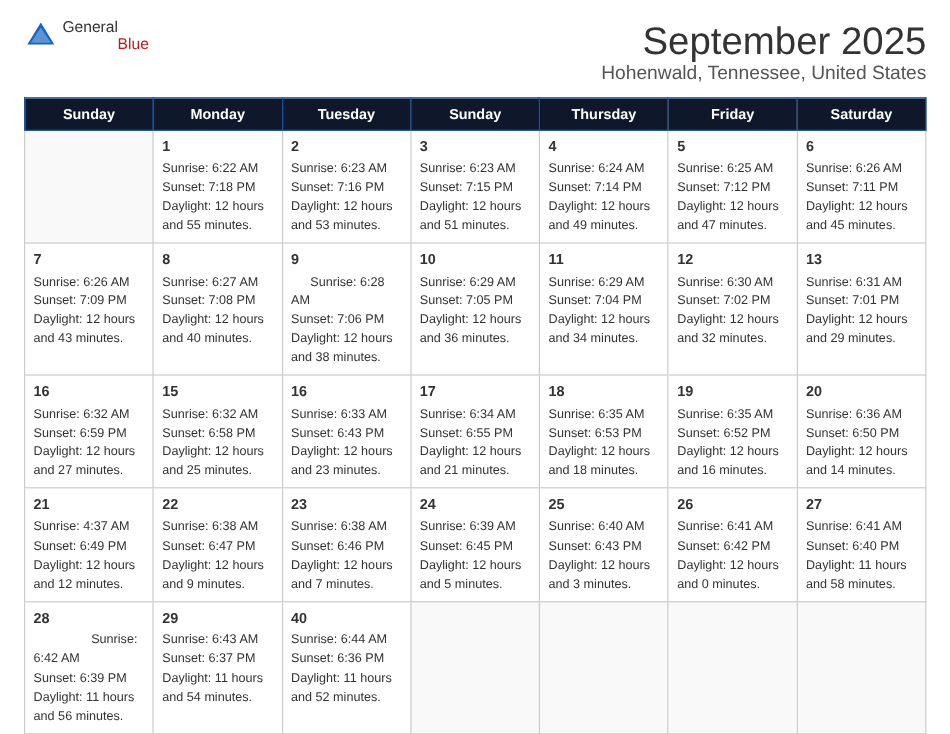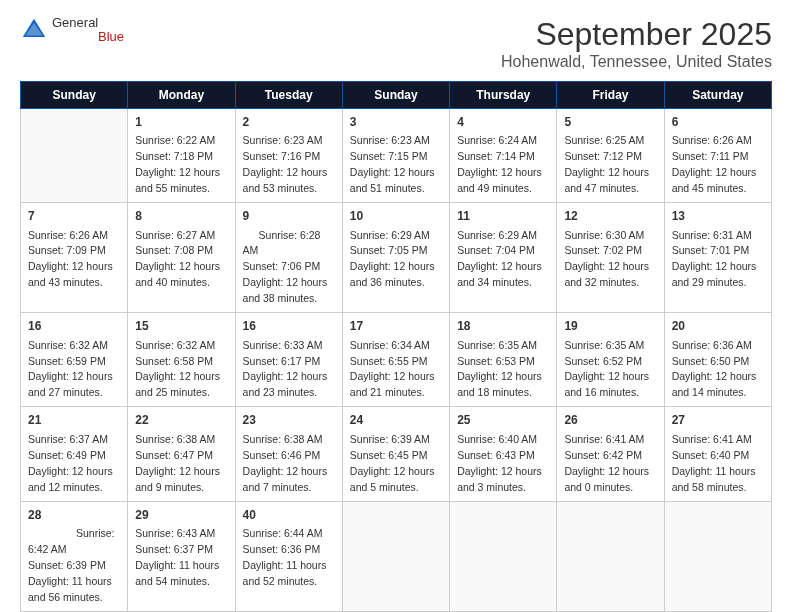--- a/index.html
+++ b/index.html
@@ -189,42 +189,42 @@
         <tr>
           <td><span class="day-num">16</span><span class="day-info" style="white-space: pre-line;">Sunrise: 6:32 AM
 Sunset: 6:59 PM
 Daylight: 12 hours
 and 27 minutes.</span></td>
           <td><span class="day-num">15</span><span class="day-info" style="white-space: pre-line;">Sunrise: 6:32 AM
 Sunset: 6:58 PM
 Daylight: 12 hours
 and 25 minutes.</span></td>
           <td><span class="day-num">16</span><span class="day-info" style="white-space: pre-line;">Sunrise: 6:33 AM
-Sunset: 6:17 PM
+Sunset: 6:43 PM
 Daylight: 12 hours
 and 23 minutes.</span></td>
           <td><span class="day-num">17</span><span class="day-info" style="white-space: pre-line;">Sunrise: 6:34 AM
 Sunset: 6:55 PM
 Daylight: 12 hours
 and 21 minutes.</span></td>
           <td><span class="day-num">18</span><span class="day-info" style="white-space: pre-line;">Sunrise: 6:35 AM
 Sunset: 6:53 PM
 Daylight: 12 hours
 and 18 minutes.</span></td>
           <td><span class="day-num">19</span><span class="day-info" style="white-space: pre-line;">Sunrise: 6:35 AM
 Sunset: 6:52 PM
 Daylight: 12 hours
 and 16 minutes.</span></td>
           <td><span class="day-num">20</span><span class="day-info" style="white-space: pre-line;">Sunrise: 6:36 AM
 Sunset: 6:50 PM
 Daylight: 12 hours
 and 14 minutes.</span></td>
         </tr>
         <tr>
-          <td><span class="day-num">21</span><span class="day-info" style="white-space: pre-line;">Sunrise: 6:37 AM
+          <td><span class="day-num">21</span><span class="day-info" style="white-space: pre-line;">Sunrise: 4:37 AM
 Sunset: 6:49 PM
 Daylight: 12 hours
 and 12 minutes.</span></td>
           <td><span class="day-num">22</span><span class="day-info" style="white-space: pre-line;">Sunrise: 6:38 AM
 Sunset: 6:47 PM
 Daylight: 12 hours
 and 9 minutes.</span></td>
           <td><span class="day-num">23</span><span class="day-info" style="white-space: pre-line;">Sunrise: 6:38 AM
 Sunset: 6:46 PM
 Daylight: 12 hours

